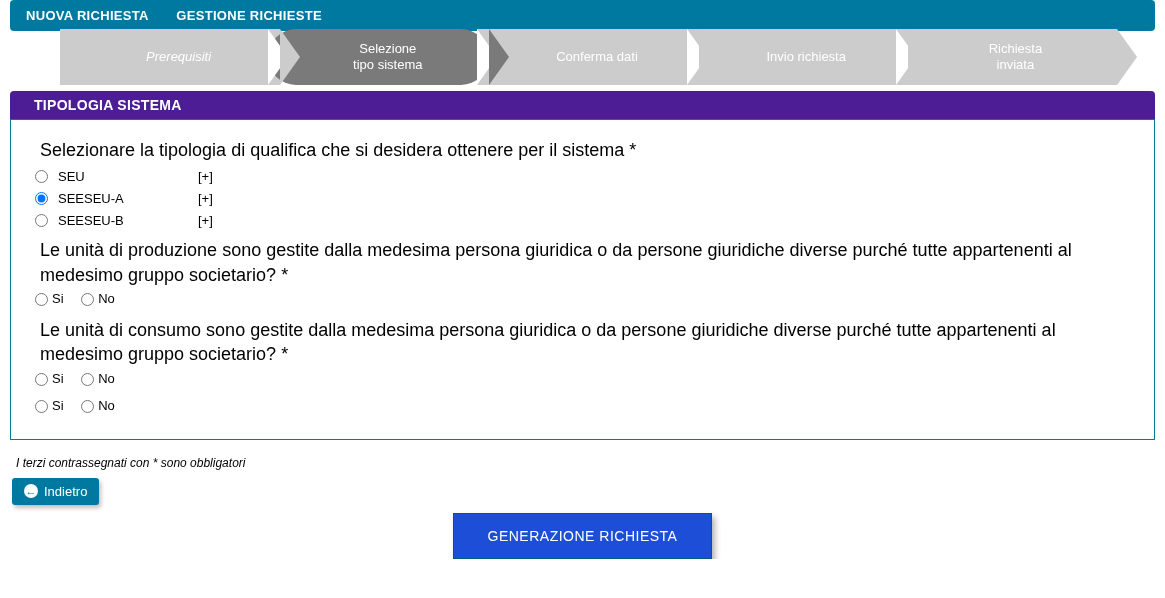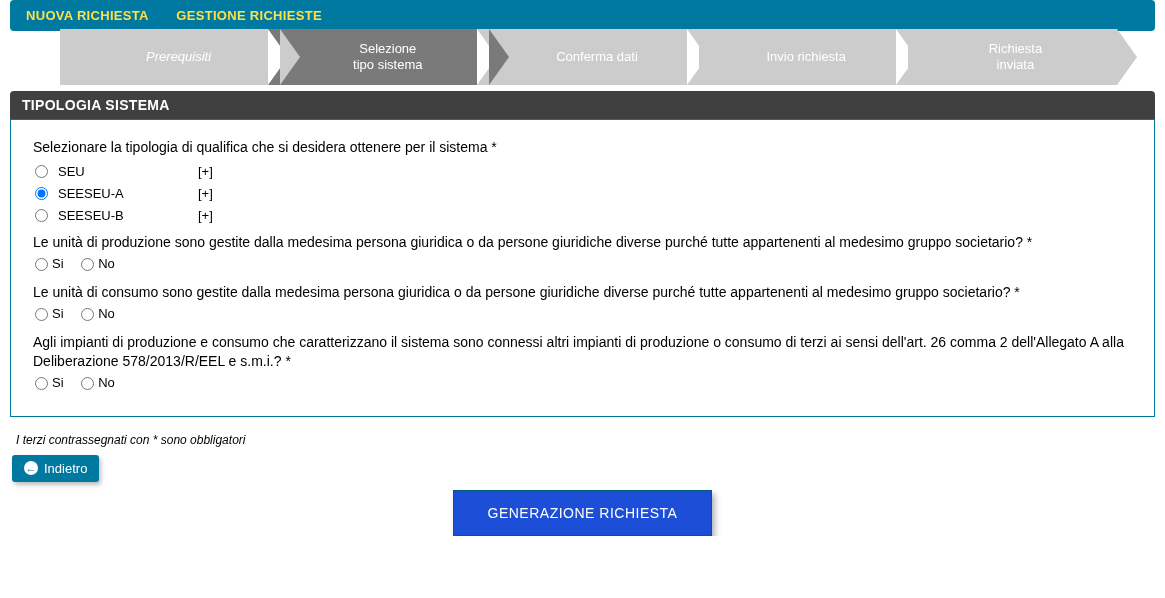--- a/index.html
+++ b/index.html
@@ -1,34 +1,34 @@
 <!DOCTYPE html>
 <html><head>
   <meta charset="utf-8">
   <style>
     * { box-sizing: border-box; margin: 0; padding: 0; }
     body { font-family: Arial, Helvetica, sans-serif; font-size: 13px; background: #fff; padding: 0 10px; width: 1165px; }
-    .topnav { background: #0079a1; color: #fde047; padding: 8px 16px; border-radius: 4px; margin-bottom: 10px; }
+    .topnav { background: #0079a1; color: #ffffff; padding: 8px 16px; border-radius: 4px; margin-bottom: 10px; }
     .topnav-item { display: inline-block; font-weight: bold; font-size: 13px; margin-right: 24px; cursor: pointer; letter-spacing: 0.3px; }
     .breadcrumb { display: flex; align-items: center; padding: 0 50px 18px; height: 50px; margin-top: 6px; }
     .step { position: relative; flex: 1; height: 56px; display: flex; align-items: center; justify-content: center; text-align: center; color: #fff; font-size: 13px; padding: 0 10px 0 28px; margin-right: -12px; }
     .step::before, .step::after { content: ""; position: absolute; top:0; width:0; height:0; border-top: 28px solid transparent; border-bottom: 28px solid transparent; }
     .step::after { right: -20px; z-index: 2; }
     .step::before { left: 0; border-left: 20px solid #fff; z-index:1; }
     .step-inactive { background: #cccccc; }
     .step-inactive::after { border-left: 20px solid #cccccc; }
-    .step-active { background: #7a7a7a; }
+    .step-active { background: #7a7a7a; border-radius: 28px; }
     .step-active::after { border-left: 20px solid #7a7a7a; }
     .step:first-child::before { display:none; }
     .step:first-child { padding-left:27px;font-style:italic; }
     .step-text { line-height: 1.2; }
 
-    .section-header { background: #404040; color: #fff; font-weight: bold; padding: 6px 12px; font-size: 14px; letter-spacing: 0.3px; border-top-left-radius: 4px; border-top-right-radius: 4px; }
+    .section-header { background: #4c1d95; color: #fff; font-weight: bold; padding: 6px 24px; font-size: 14px; letter-spacing: 0.3px; border-top-left-radius: 4px; border-top-right-radius: 4px; }
     .section-body { border: 1px solid #0079a1; padding: 10px 14px 14px; }
-    .question { margin: 8px 8px 4px; font-size: 14px; line-height: 1.35; }
+    .question { margin: 8px 15px 4px; font-size: 18px; line-height: 1.35; }
     .options { margin: 2px 0 10px 10px; }
     .option-row { display: flex; align-items: center; margin: 7px 0; }
     .option-row input[type=radio] { margin-right: 10px; cursor: pointer; }
     .opt-label { display:inline-block; width: 140px; }
     .plus { }
 
     .inline-options { margin: 4px 0 12px 10px; }
     .inline-options label { margin-right: 14px; }
     .inline-options input[type=radio] { margin-right: 4px; vertical-align: middle; cursor:pointer; }
 
@@ -95,21 +95,20 @@
     <label><input type="radio" name="q2" style=""><span>Si</span></label>
     <label><input type="radio" name="q2" style=""><span>No</span></label>
   </div>
 
   <div class="question">Le unità di consumo sono gestite dalla medesima persona giuridica o da persone giuridiche diverse purché tutte appartenenti al medesimo gruppo societario? *</div>
   <div class="inline-options">
     <label><input type="radio" name="q3" style=""><span>Si</span></label>
     <label><input type="radio" name="q3" style=""><span>No</span></label>
   </div>
 
-  <div class="question">Agli impianti di produzione e consumo che caratterizzano il sistema sono connessi altri impianti di produzione o consumo di terzi ai sensi dell'art. 26 comma 2 dell'Allegato A alla Deliberazione 578/2013/R/EEL e s.m.i.? *</div>
   <div class="inline-options">
     <label><input type="radio" name="q4" style=""><span>Si</span></label>
     <label><input type="radio" name="q4" style=""><span>No</span></label>
   </div>
 
 </div>
 
 <div class="note">I terzi contrassegnati con * sono obbligatori</div>
 
 <button class="btn-back">

